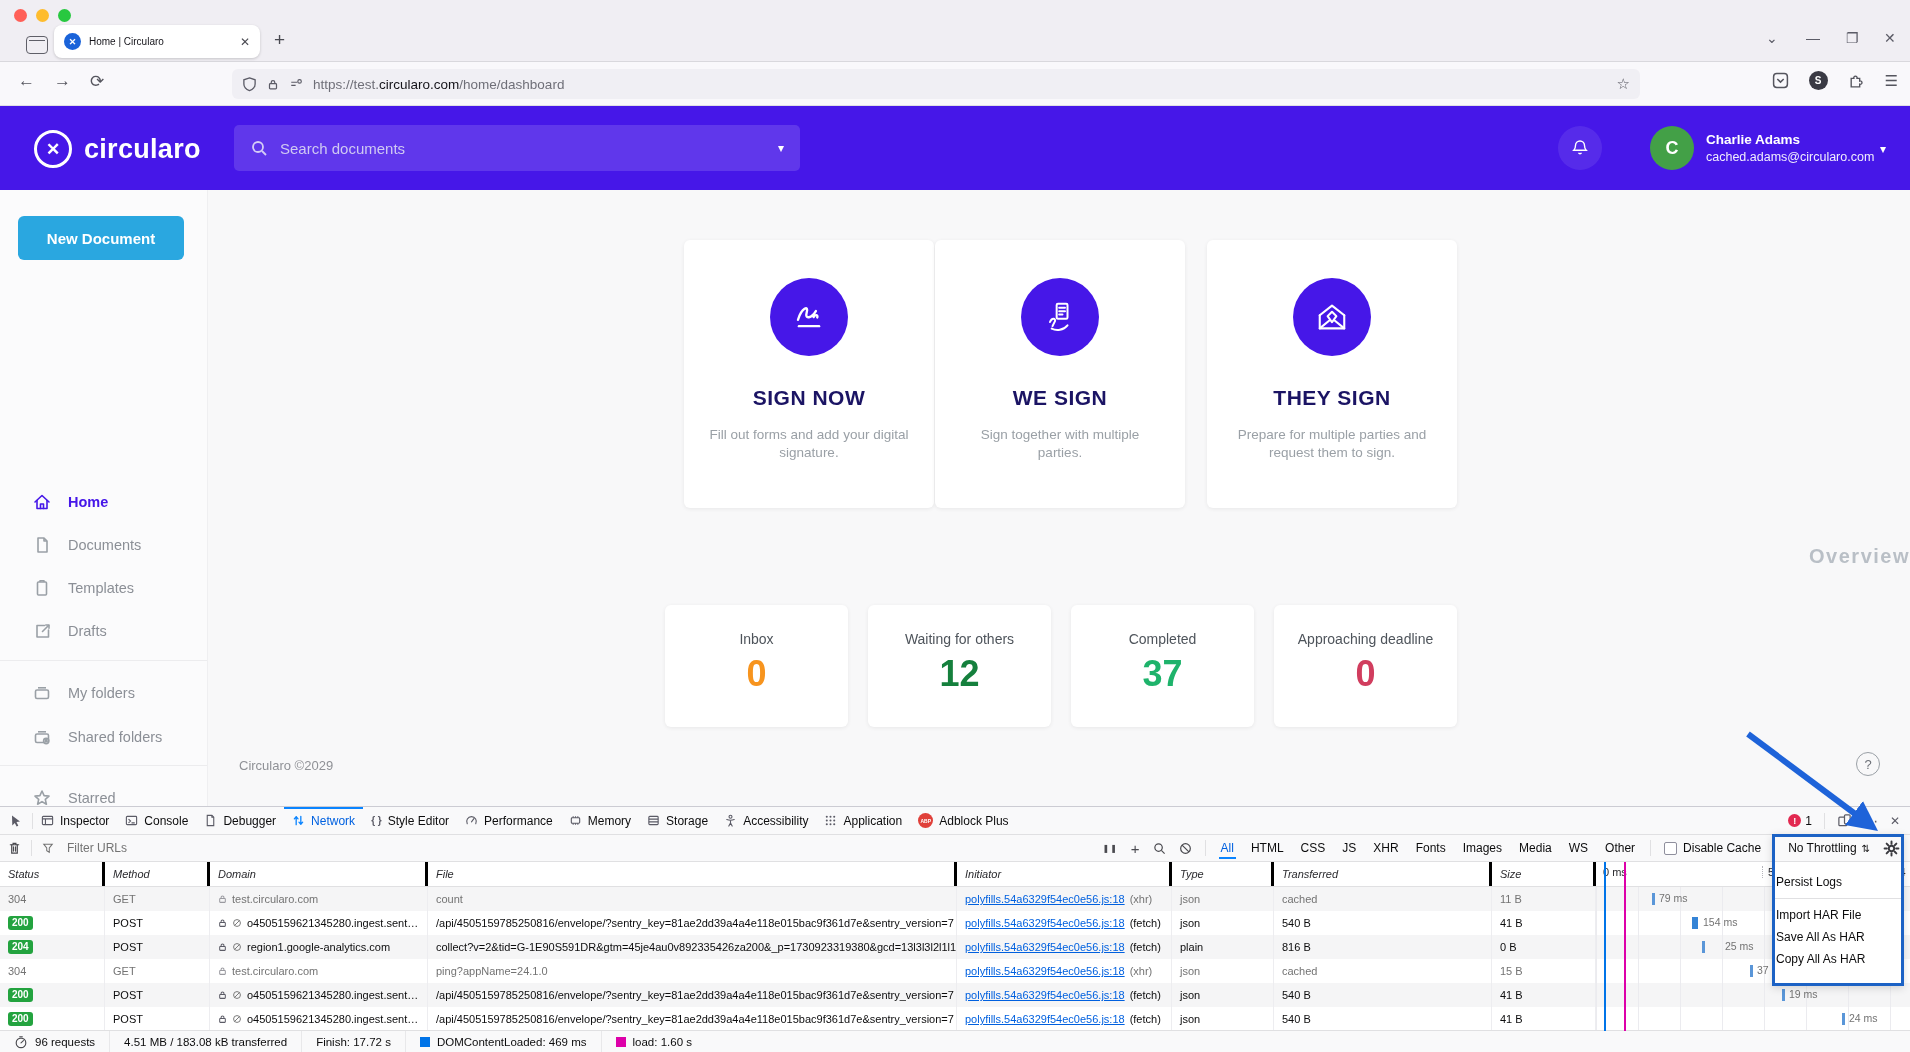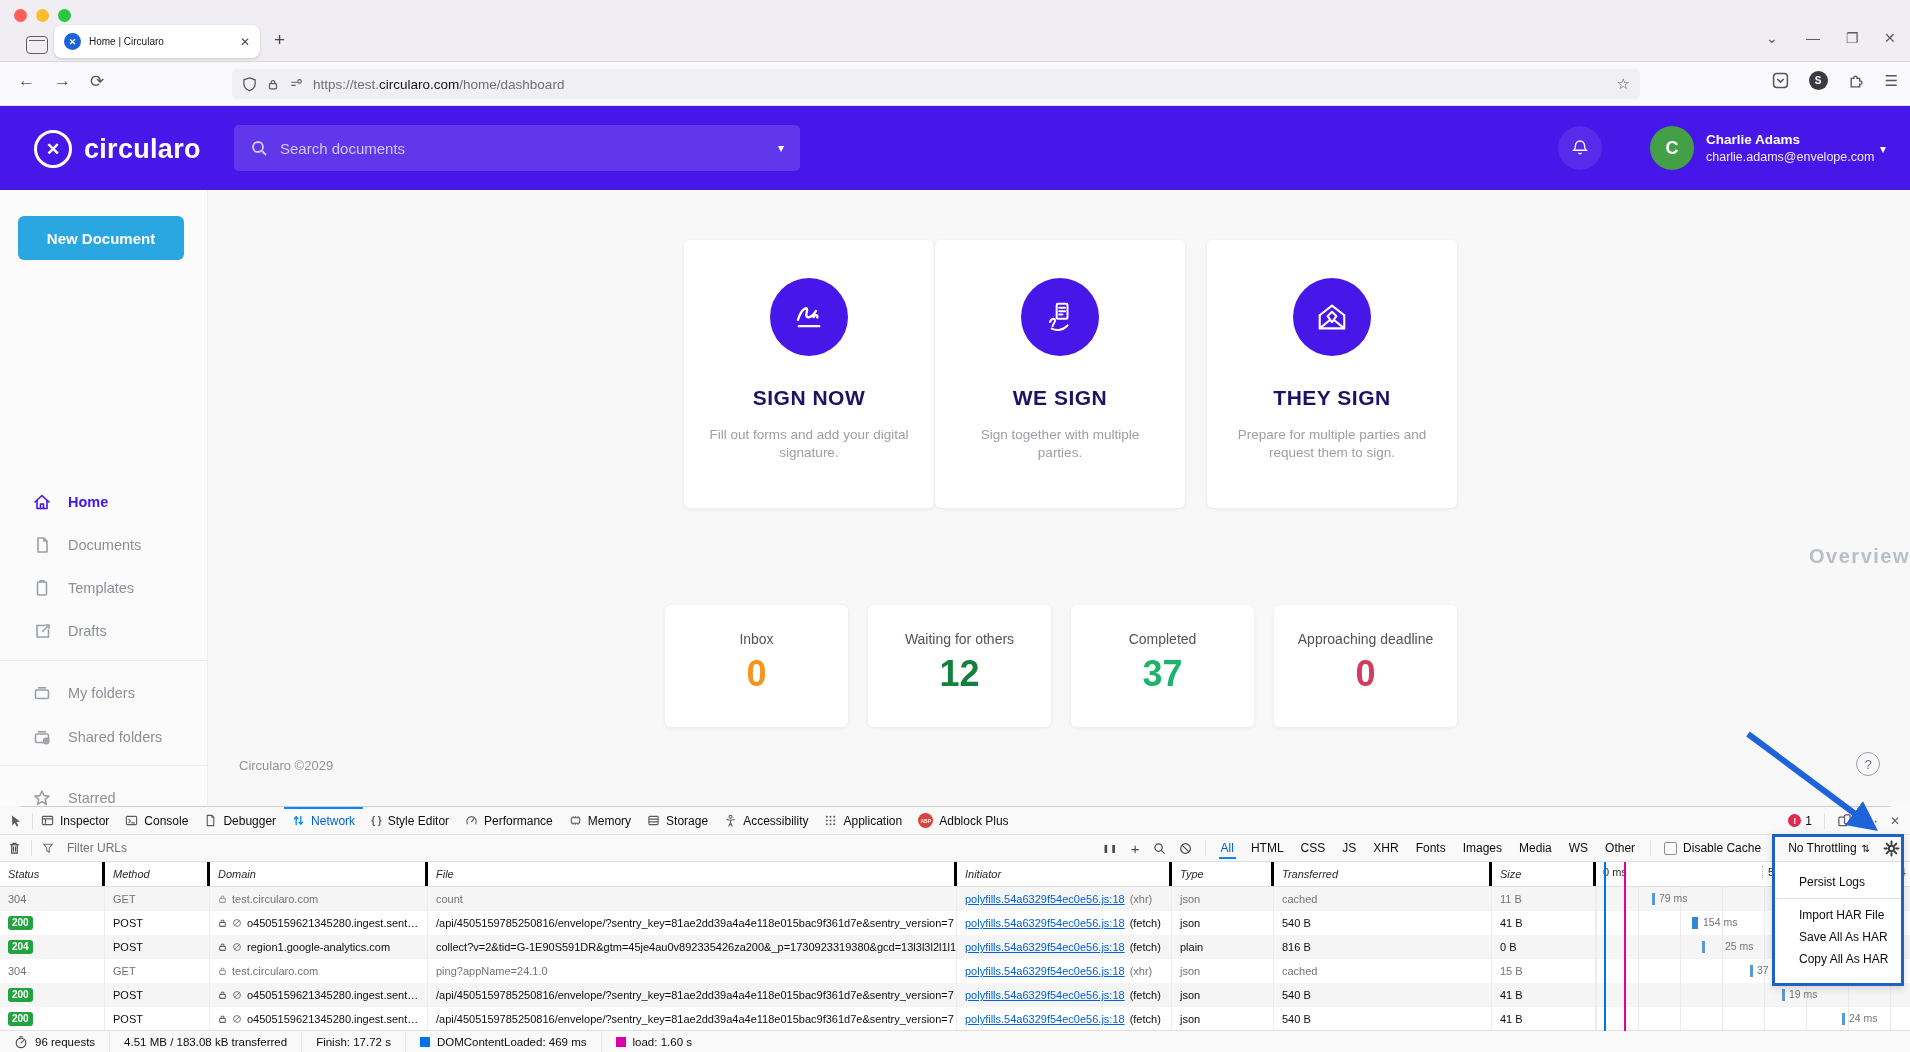--- a/index.html
+++ b/index.html
@@ -60,21 +60,21 @@
   .atitle { margin-top:30px; font-size:21px; font-weight:bold; color:#1b1464; letter-spacing:.5px; }
   .adesc { margin:16px 22px 0; font-size:13.5px; color:#9aa0a6; line-height:1.35; }
   .ovtitle { position:absolute; left:0; width:1702px; top:355px; text-align:right; font-size:20px; font-weight:bold; color:#b9bfc6; letter-spacing:1.5px; }
   .scard { position:absolute; width:183px; height:122px; background:#fff; border-radius:6px; box-shadow:0 1px 4px rgba(0,0,0,.07); text-align:center; }
   .slabel { margin-top:26px; font-size:14px; color:#4e545b; }
   .svalue { margin-top:6px; font-size:36px; font-weight:bold; }
   .copyright { position:absolute; left:31px; top:568px; font-size:13px; color:#8f9196; }
   .helpbtn { position:absolute; left:1648px; top:562px; width:24px; height:24px; border:1.5px solid #9aa0a6; border-radius:50%; color:#6d7178; font-size:13px; display:flex; align-items:center; justify-content:center; }
 
   
-  .devtools { position:absolute; left:0; top:806px; width:1910px; height:246px; background:#fff; border-top:1px solid #ccccd3; font-size:12px; color:#0c0c0d;border-radius:24px; }
+  .devtools { position:absolute; left:0; top:806px; width:1910px; height:246px; background:#fff; border-top:1px solid #ccccd3; font-size:12px; color:#0c0c0d; }
   .dt-tabbar { position:absolute; left:0; top:0; width:1910px; height:28px; background:#f9f9fa; border-bottom:1px solid #e0e0e2; display:flex; align-items:stretch; }
   .dtab { display:flex; align-items:center; gap:6px; padding:0 8px; font-size:12px; color:#0c0c0d; }
   .dtab.active { color:#0061e0; box-shadow:inset 0 2px 0 #0a84ff; }
   .dt-sep { width:1px; height:16px; background:#e0e0e2; align-self:center; }
   .pickbtn { width:32px; display:flex; align-items:center; justify-content:center; }
   .dt-right { margin-left:auto; display:flex; align-items:center; gap:12px; padding-right:10px; }
   .errbadge { display:flex; align-items:center; gap:4px; }
   .errdot { width:13px; height:13px; border-radius:50%; background:#e22850; color:#fff; font-size:9px; font-weight:bold; display:flex; align-items:center; justify-content:center; }
   .abp { width:15px; height:15px; border-radius:50%; background:#e0403a; color:#fff; font-size:5px; font-weight:bold; display:flex; align-items:center; justify-content:center; }
 
@@ -112,21 +112,21 @@
   .wfh-tick.dotted { border-left:1px dotted #b5b5bb; }
   .marker { position:absolute; top:0; width:1.5px; height:169px; z-index:2; }
 
   .dt-status { position:absolute; left:0; bottom:0; width:1910px; height:22px; background:#f9f9fa; border-top:1px solid #e0e0e2; display:flex; align-items:center; font-size:11.5px; color:#0c0c0d; }
   .stitem { display:flex; align-items:center; gap:7px; padding:0 14px; height:100%; border-right:1px solid #e8e8ea; }
   .sq { width:10px; height:10px; }
 
   
   .harpanel { position:absolute; left:1772px; top:834px; width:132px; height:152px; border:3px solid #1c62c5; z-index:30; pointer-events:none; box-shadow:0 2px 8px rgba(0,0,0,.15); }
   .harmenu { position:absolute; left:0; right:0; top:25px; bottom:0; background:#fff; padding-top:9px; pointer-events:auto; }
-  .hitem { font-size:12px; color:#0c0c0d; padding:4px 0 4px 24px; white-space:nowrap; }
+  .hitem { font-size:12px; color:#0c0c0d; padding:4px 0 4px 1px; white-space:nowrap; }
   .hsep { border-top:1px solid #e0e0e2; margin:5px 0; }
   .arrowsvg { position:absolute; left:0; top:0; z-index:40; pointer-events:none; }
 </style>
 </head>
 <body>
 
 <div class="stage">
 
   <div class="titlebar">
     <div class="traffic">
@@ -207,21 +207,21 @@
     <div class="bellwrap">
       <span>
           <svg width="20" height="20" viewBox="0 0 20 20">
             <path d="M10 3 a4.5 4.5 0 0 1 4.5 4.5 c0 3 1 4 1.7 4.7 H3.8 C4.5 11.5 5.5 10.5 5.5 7.5 A4.5 4.5 0 0 1 10 3 Z" fill="none" stroke="#fff" stroke-width="1.4"></path>
             <path d="M8.6 14.8 a1.5 1.5 0 0 0 2.8 0" fill="none" stroke="#fff" stroke-width="1.4"></path>
           </svg>
         </span>
     </div>
     <div class="avatar">C</div>
     <div class="uname">Charlie Adams</div>
-    <div class="uemail">charlie.adams@envelope.com</div>
+    <div class="uemail">cached.adams@circularo.com</div>
     <span class="ucaret">▾</span>
   </div>
 
   <div class="sidebar">
     <div class="newdoc">New Document</div>
 
     <div class="sitem active" style="top:290px;">
       <span>
           <svg width="20" height="20" viewBox="0 0 20 20" fill="none" stroke="#4617e8" stroke-width="1.6" stroke-linecap="round" stroke-linejoin="round">
             <path d="M3 10 L10 3.5 L17 10"></path>

